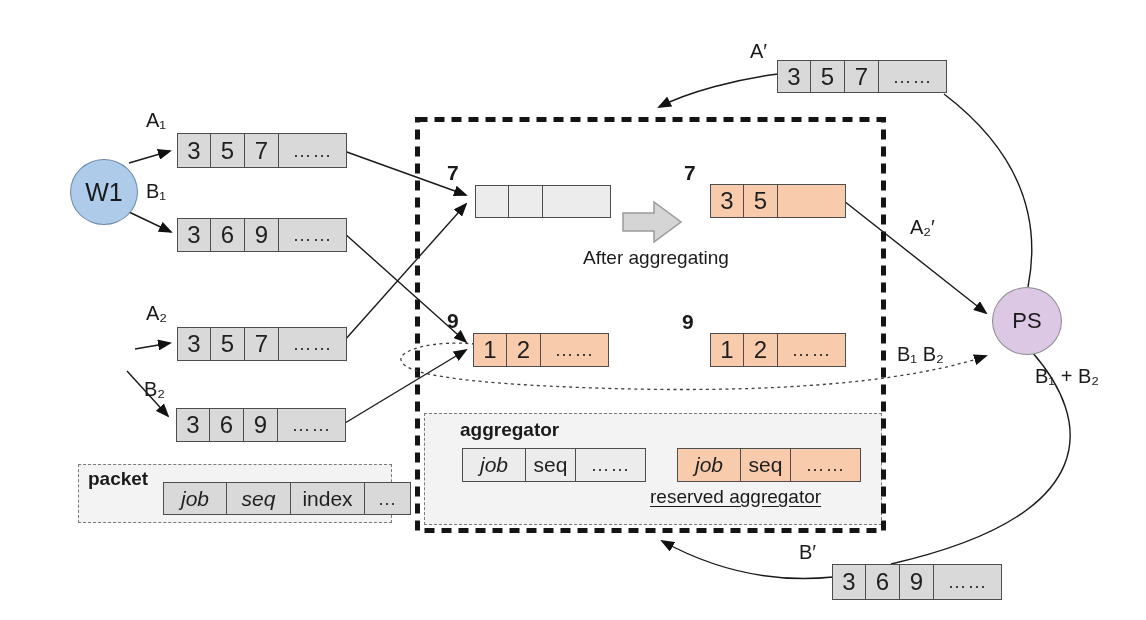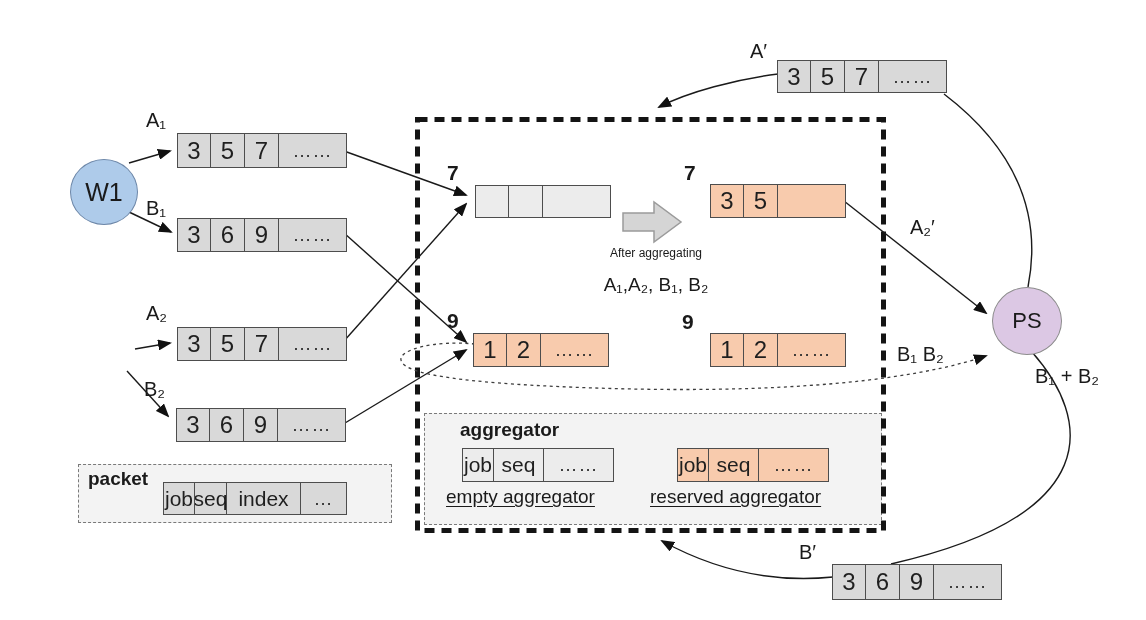--- a/index.html
+++ b/index.html
@@ -9,21 +9,21 @@
   .legendbox{position:absolute;background:#f3f3f3;border:1px dashed #7a7a7a;z-index:1;box-sizing:border-box;}
   .arr{position:absolute;display:flex;z-index:3;}
   .c{box-sizing:border-box;border:1.5px solid #4d4d4d;display:flex;align-items:center;justify-content:center;
      font-size:24px;color:#1f1f1f;overflow:hidden;white-space:nowrap;}
   .c + .c{border-left:none;}
   .gray .c{background:#d9d9d9;}
   .lgray .c{background:#ececec;}
   .orange .c{background:#f8cbad;}
   .c.t{font-size:21px;}
   .c.dots{font-size:19px;letter-spacing:1px;color:#2e2e2e;}
-  .w34{width:34px;} .w68{width:68px;} .w52{width:32px;} .w50{width:50px;} .w74{width:74px;} .w46{width:46px;} .w70{width:70px;}
+  .w34{width:34px;} .w68{width:68px;} .w52{width:64px;font-style:italic;} .w50{width:50px;} .w74{width:74px;} .w46{width:46px;} .w70{width:70px;}
   .lbl{position:absolute;z-index:3;font-size:20px;line-height:1.15;white-space:nowrap;}
   .job{font-weight:700;font-size:21px;}
   .ltitle{font-weight:700;font-size:19px;}
   .cap{font-size:19px;text-decoration:underline;text-underline-offset:3px;}
   .centerblock{width:200px;text-align:center;}
   .node{position:absolute;z-index:3;border-radius:50%;display:flex;align-items:center;justify-content:center;font-size:25px;}
   .worker{width:66px;height:64px;background:#aecbea;border:1.5px solid #6d87a8;}
   .server{width:68px;height:66px;background:#dcc8e4;border:1.5px solid #8c8c8c;font-size:22px;text-align:right;}
 </style>
 </head>
@@ -40,21 +40,20 @@
     <span class="c dots w46">…</span>
   </div>
 
   <div class="legendbox" style="left:424px;top:413px;width:458px;height:112px;"></div>
   <span class="lbl ltitle" style="left:460px;top:419px;">aggregator</span>
   <div class="arr lgray" style="left:462px;top:448px;height:34px;">
     <span class="c t w52">job</span>
     <span class="c t w50">seq</span>
     <span class="c dots w70">……</span>
   </div>
-  <span class="lbl cap" style="left:446px;top:486px;">empty aggregator</span>
   <div class="arr orange" style="left:677px;top:448px;height:34px;">
     <span class="c t w52">job</span>
     <span class="c t w50">seq</span>
     <span class="c dots w70">……</span>
   </div>
   <span class="lbl cap" style="left:650px;top:486px;">reserved aggregator</span>
 
   <svg class="wires" width="1146" height="620" viewBox="0 0 1146 620">
     <defs>
       <marker id="ah" viewBox="0 0 14 11" markerWidth="14" markerHeight="11" refX="12" refY="5.5" orient="auto" markerUnits="userSpaceOnUse">
@@ -90,21 +89,21 @@
   <div class="node server" style="left:992px;top:287px;">PS</div>
 
   <span class="lbl" style="left:146px;top:109px;">A₁</span>
   <div class="arr gray" style="left:177px;top:133px;height:35px;">
     <span class="c w34">3</span>
     <span class="c w34">5</span>
     <span class="c w34">7</span>
     <span class="c dots w68">……</span>
   </div>
 
-  <span class="lbl" style="left:146px;top:197px;">B₁</span>
+  <span class="lbl" style="left:146px;top:180px;">B₁</span>
   <div class="arr gray" style="left:177px;top:218px;height:34px;">
     <span class="c w34">3</span>
     <span class="c w34">6</span>
     <span class="c w34">9</span>
     <span class="c dots w68">……</span>
   </div>
 
   <span class="lbl" style="left:146px;top:302px;">A₂</span>
   <div class="arr gray" style="left:177px;top:327px;height:34px;">
     <span class="c w34">3</span>
@@ -142,22 +141,21 @@
     <span class="c w68"></span>
   </div>
 
   <span class="lbl job" style="left:682px;top:310px;">9</span>
   <div class="arr orange" style="left:710px;top:333px;height:34px;">
     <span class="c w34">1</span>
     <span class="c w34">2</span>
     <span class="c dots w68">……</span>
   </div>
 
-  <span class="lbl centerblock" style="left:556px;top:247px;font-size:12px;">After aggregating</span>
-  <span class="lbl centerblock" style="left:556px;top:274px;font-size:19px;">A₁,A₂, B₁, B₂</span>
+  <span class="lbl centerblock" style="left:556px;top:247px;font-size:19px;">After aggregating</span>
 
   <span class="lbl" style="left:750px;top:40px;">A′</span>
   <div class="arr gray" style="left:777px;top:60px;height:33px;">
     <span class="c w34">3</span>
     <span class="c w34">5</span>
     <span class="c w34">7</span>
     <span class="c dots w68">……</span>
   </div>
 
   <span class="lbl" style="left:799px;top:541px;">B′</span>

